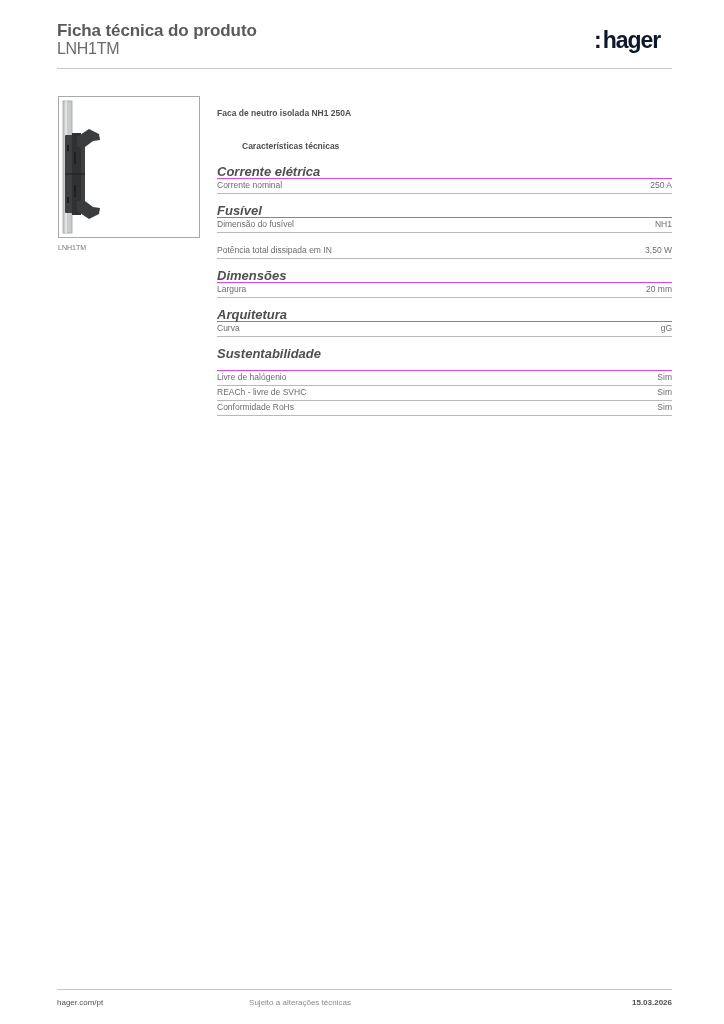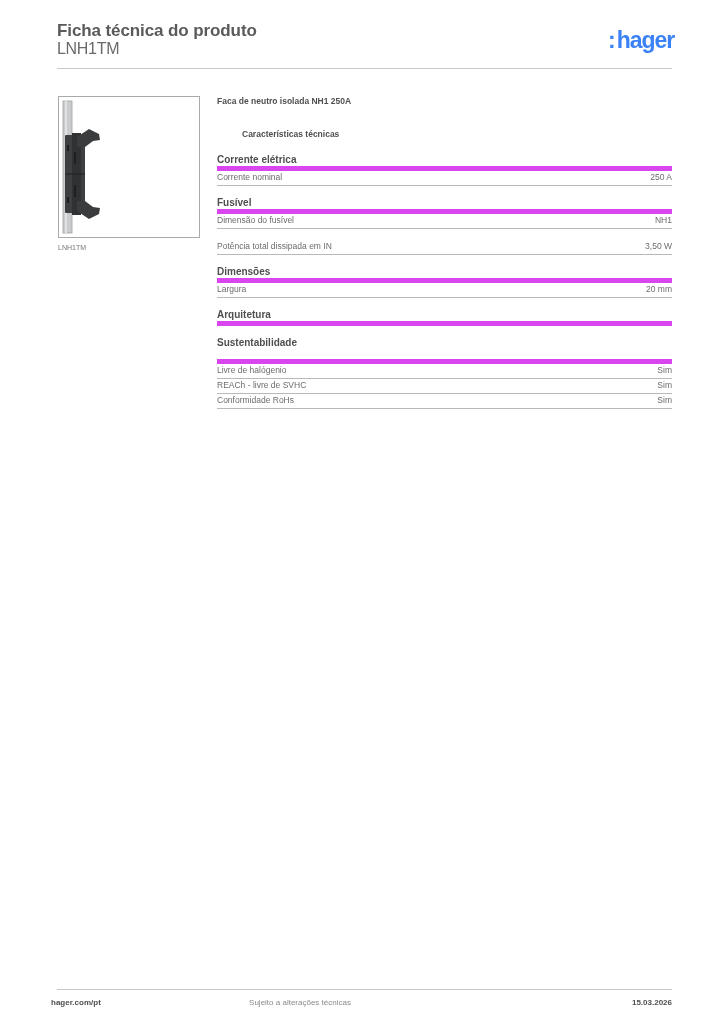--- a/index.html
+++ b/index.html
@@ -27,25 +27,25 @@
     .header-subtitle {
       position: absolute;
       left: 57px;
       top: 40px;
       font-size: 16px;
       color: #6a6a6a;
       letter-spacing: -0.3px;
     }
     .logo {
       position: absolute;
-      left: 608px;
+      left: 594px;
       top: 27px;
       font-size: 23px;
       font-weight: bold;
-      color: #3b82f6;
+      color: #0f172a;
       letter-spacing: -1px;
     }
     .logo .colon {
       letter-spacing: 0;
       margin-right: 1px;
     }
     .header-rule {
       position: absolute;
       left: 57px;
       top: 68px;
@@ -75,41 +75,43 @@
       left: 217px;
       top: 96px;
       width: 455px;
     }
     .product-name {
       font-size: 8.5px;
       font-weight: bold;
       color: #4f4f4f;
       height: 14px;
       line-height: 11px;
+      margin-top: 12px;
     }
     .section-heading {
       font-size: 8.5px;
       font-weight: bold;
       color: #4f4f4f;
       margin-top: 19px;
       height: 14px;
       line-height: 11px;
       margin-left: 25px;
     }
     .group {
       margin-top: 11px;
     }
     .group:first-of-type { margin-top: 11px; }
     .group-title {
-      font-size: 10px;
+      font-size: 13px;
       font-weight: bold;
       color: #4f4f4f;
       line-height: 11px;
       padding-bottom: 1px;
-      border-bottom: 5px solid #d946ef;
+      border-bottom: 1px solid #d946ef;
+      font-style: italic;
     }
     .group.gap-title .group-title {
       padding-bottom: 11px;
     }
     .spec-row {
       display: flex;
       justify-content: space-between;
       font-size: 8.5px;
       color: #6c6c6c;
       line-height: 13px;
@@ -122,24 +124,24 @@
     .footer-rule {
       position: absolute;
       left: 57px;
       top: 989px;
       width: 615px;
       height: 1px;
       background: #c8c8c8;
     }
     .footer-left {
       position: absolute;
-      left: 51px;
+      left: 57px;
       top: 998px;
       font-size: 8px;
-      font-weight: bold;
+      font-weight: normal;
       color: #4f4f4f;
     }
     .footer-center {
       position: absolute;
       left: 0;
       width: 600px;
       text-align: center;
       top: 998px;
       font-size: 8px;
       color: #8a8a8a;
@@ -214,20 +216,24 @@
   <div class="group">
     <div class="group-title">Dimensões</div>
     <div class="spec-row">
       <span>Largura</span>
       <span class="value">20 mm</span>
     </div>
   </div>
 
   <div class="group">
     <div class="group-title">Arquitetura</div>
+    <div class="spec-row">
+      <span>Curva</span>
+      <span class="value">gG</span>
+    </div>
   </div>
 
   <div class="group gap-title">
     <div class="group-title">Sustentabilidade</div>
     <div class="spec-row">
       <span>Livre de halógenio</span>
       <span class="value">Sim</span>
     </div>
     <div class="spec-row">
       <span>REACh - livre de SVHC</span>

